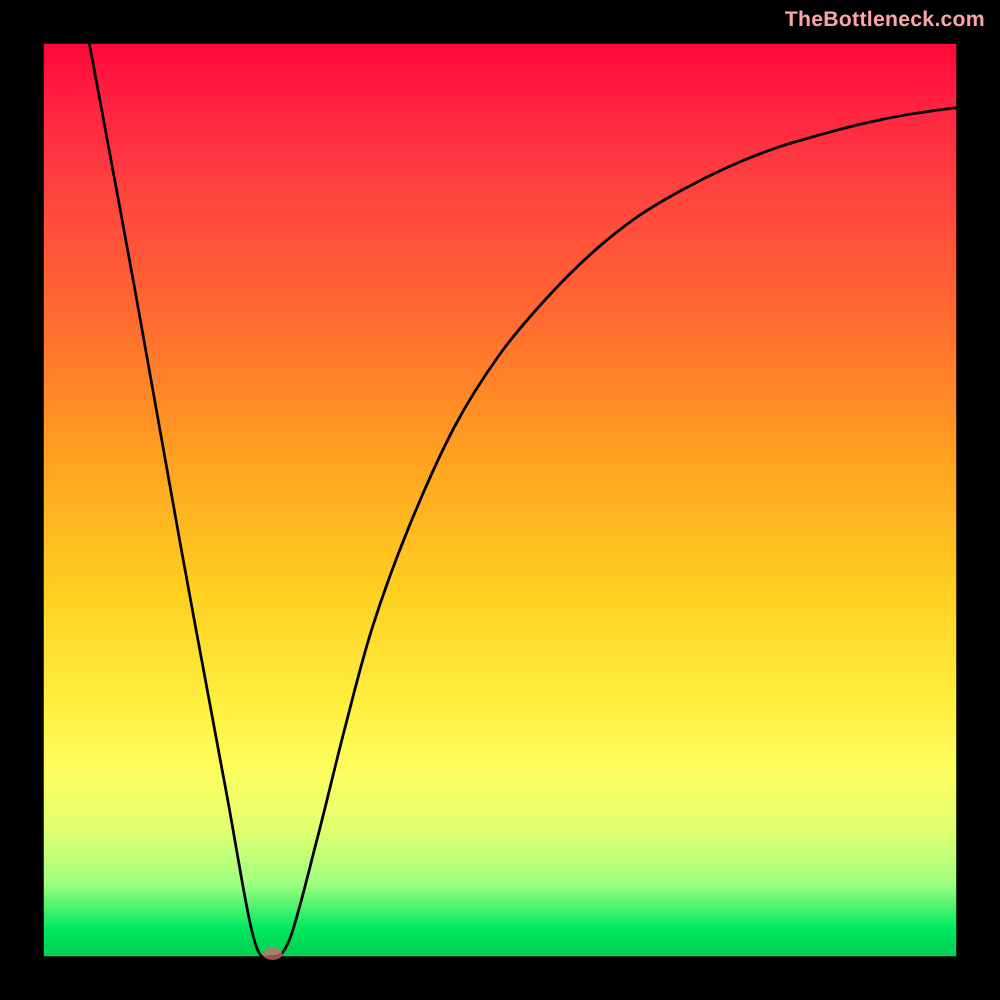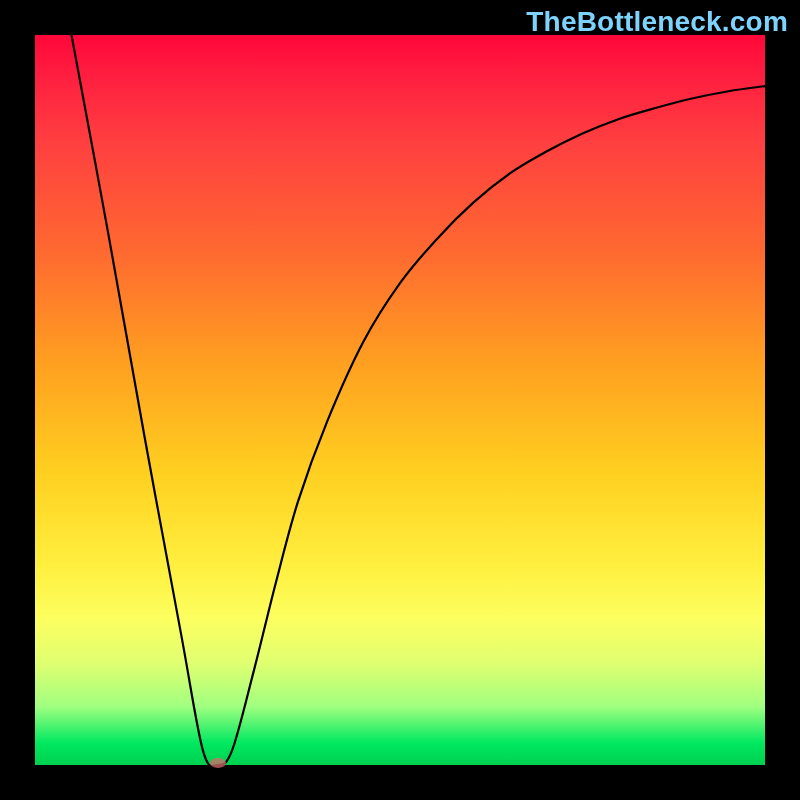--- a/index.html
+++ b/index.html
@@ -37,22 +37,22 @@
       #e0ff70 86%,
       #a0ff80 92%,
       #00e860 97%,
       #00d050 100%
     );
   }
   .watermark {
     position: absolute;
     top: 6px;
     right: 12px;
-    color: #7dd3fc;
-    font-size: 28px;
+    color: #fca5a5;
+    font-size: 17px;
     font-weight: 600;
     letter-spacing: 0.2px;
     user-select: none;
   }
   svg.curve {
     position: absolute;
     left: 0;
     top: 0;
     width: 730px;
     height: 730px;

